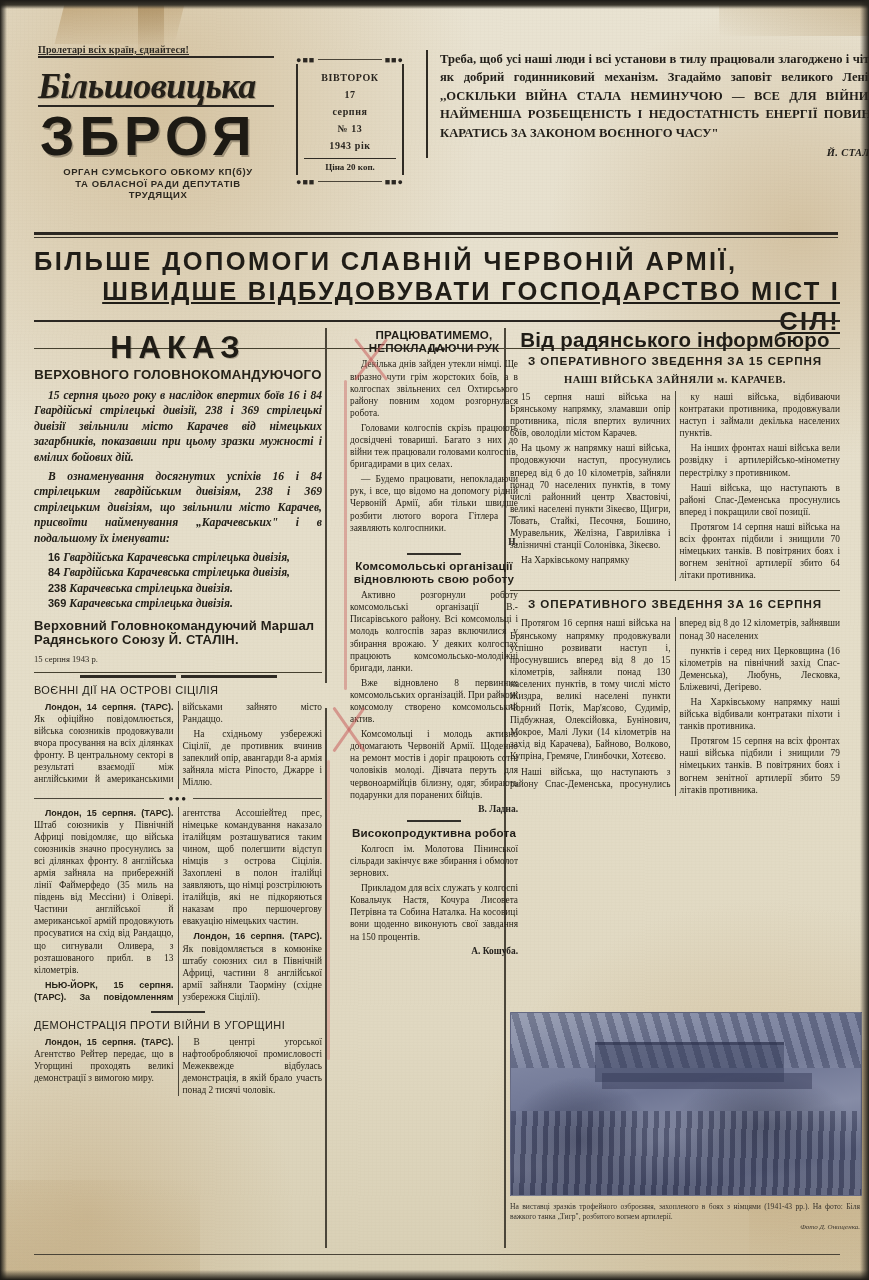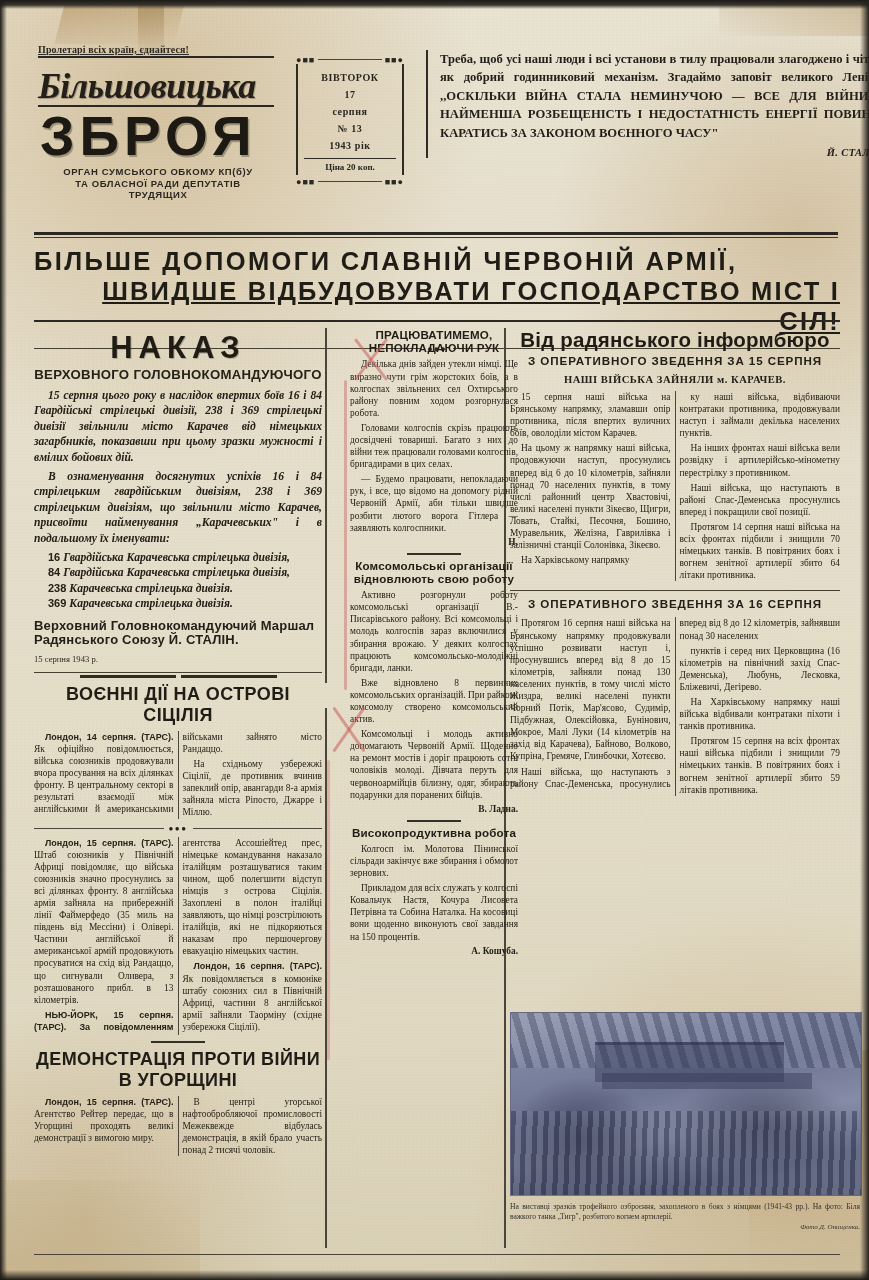--- a/index.html
+++ b/index.html
@@ -125,22 +125,22 @@
   .signdate{font-family:"Liberation Serif",serif;font-size:8.6px;margin-top:6px;color:#2e2a23;}
 
   .sec-rule{border-top:1.5px solid #45402f;margin:8px 0 0;}
   .zakordon{font-family:"Liberation Serif",serif;font-style:italic;font-weight:700;font-size:17.5px;
             letter-spacing:1.6px;text-align:center;margin:9px 0 0;color:#201d17;
             text-decoration:underline;text-underline-offset:3px;}
   .zk-rule{display:flex;justify-content:center;margin-top:2px;}
   .zk-rule i{display:block;height:3px;background:#2f2b24;}
   .zk-rule i:first-child{width:96px;margin-right:5px;}
   .zk-rule i:last-child{width:96px;}
-  h4.subhead{font-family:"Liberation Sans",sans-serif;font-weight:700;font-size:18px;letter-spacing:.4px;
-             text-align:center;margin:6px 0 5px;color:#201d17;}
+  h4.subhead{font-family:"Liberation Sans",sans-serif;font-weight:400;font-size:11px;letter-spacing:.4px;
+             text-align:left;margin:6px 0 5px;color:#201d17;}
 
   .twocol{column-count:2;column-gap:9px;column-rule:1px solid #4b463a;}
   p.body{font-family:"Liberation Serif",serif;font-size:9.4px;line-height:12.1px;text-align:justify;
          margin:0 0 3px;color:#272319;text-indent:11px;hyphens:auto;}
   p.body .dateline{font-family:"Liberation Sans",sans-serif;font-weight:700;font-size:9px;}
   .orn-line{display:flex;align-items:center;margin:5px 0 4px;}
   .orn-line .ln{flex:1;border-top:1px solid #4b463a;}
   .orn-line .dt{margin:0 5px;font-size:8px;letter-spacing:1.5px;}
 
   .shortrule{border-top:2px solid #33302a;width:54px;margin:6px auto 4px;}

